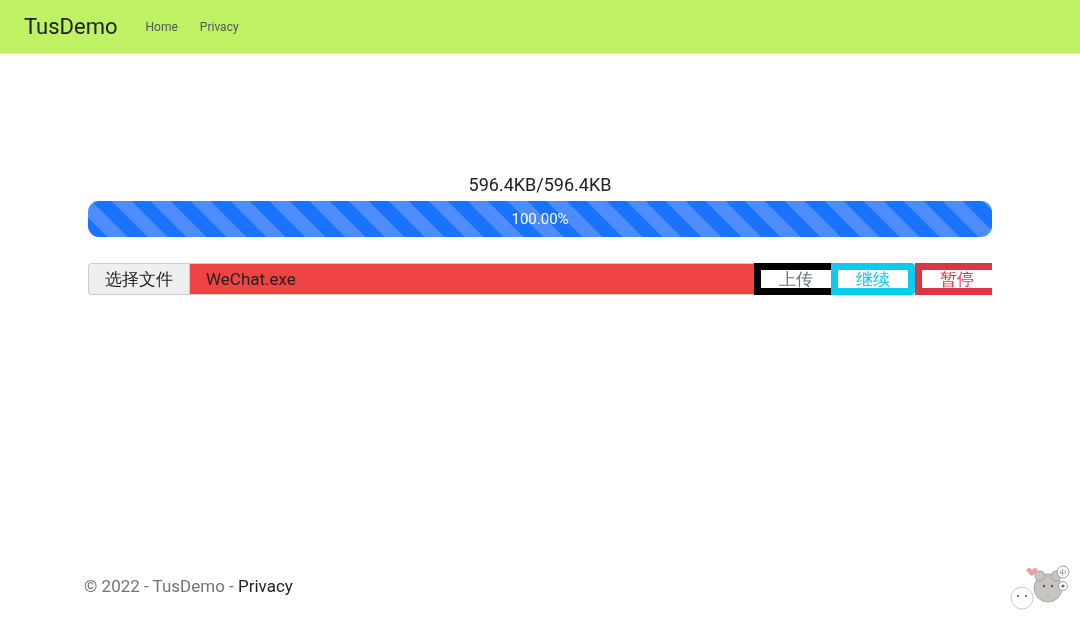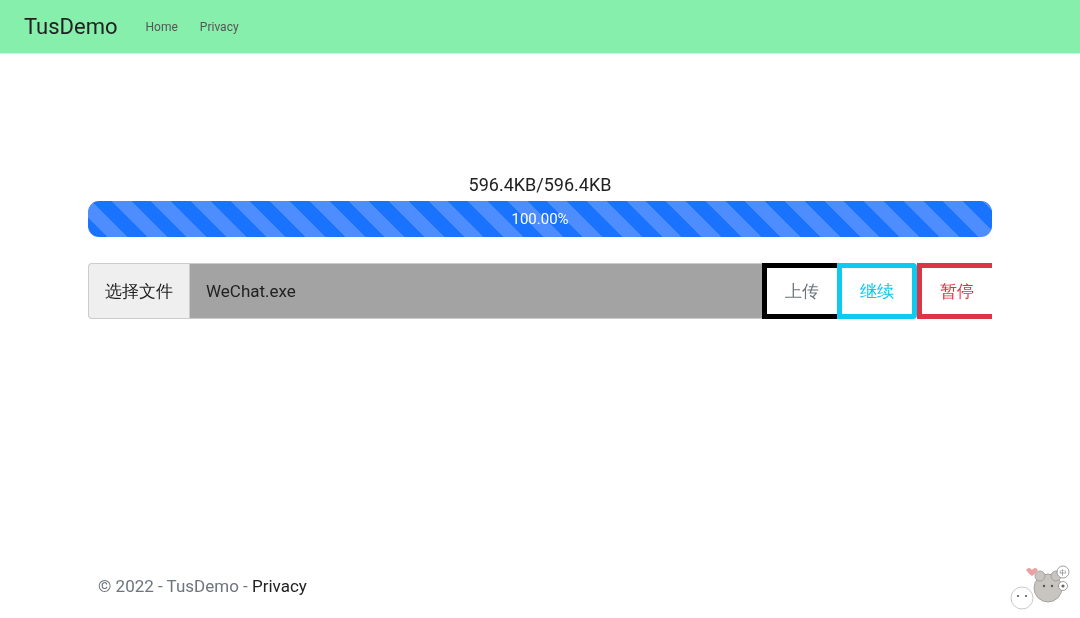--- a/index.html
+++ b/index.html
@@ -13,21 +13,21 @@
       color: #212529;
       width: 1080px;
       height: 618px;
       position: relative;
     }
     .navbar {
       display: flex;
       align-items: center;
       padding: 14px 24px;
       border-bottom: 1px solid #e5e5e5;
-      background: #86efac;
+      background: #bef264;
     }
     .navbar-brand {
       font-size: 22px;
       color: #222;
       margin-right: 28px;
       font-weight: 400;
     }
     .navbar-link {
       font-size: 12px;
       color: #555;
@@ -58,21 +58,21 @@
       display: flex;
       align-items: center;
       justify-content: center;
       color: #fff;
       font-size: 15px;
       margin-bottom: 26px;
     }
     .upload-row {
       display: flex;
       width: 100%;
-      height: 56px;
+      height: 32px;
     }
     .file-select-btn {
       background: #efefef;
       border: 1px solid #ccc;
       border-right: none;
       border-radius: 4px 0 0 4px;
       padding: 0 16px;
       font-size: 17px;
       color: #222;
       display: flex;
@@ -81,24 +81,24 @@
     }
     .file-name-input {
       flex: 1;
       border: 1px solid #ccc;
       padding: 0 16px;
       font-size: 17px;
       color: #222;
       display: flex;
       align-items: center;
       border-right: none;
-      background: #a3a3a3;
+      background: #ef4444;
     }
     .action-btn {
-      border: 5px solid #000000;
+      border: 7px solid #000000;
       padding: 0 18px;
       font-size: 17px;
       display: flex;
       align-items: center;
       background: #fff;
       cursor: pointer;
     }
     .action-btn.upload {
       color: #6c757d;
       border-right: none;
@@ -111,21 +111,21 @@
       z-index: 1;
     }
     .action-btn.resume {
       color: #0dcaf0;
       border-color: #0dcaf0;
       border-radius: 0 4px 4px 0;
     }
     .footer {
       position: absolute;
       bottom: 22px;
-      left: 98px;
+      left: 84px;
       font-size: 17px;
       color: #6c757d;
     }
     .footer .privacy-link {
       color: #222;
       cursor: pointer;
     }
     .corner-deco {
       position: absolute;
       bottom: 8px;

